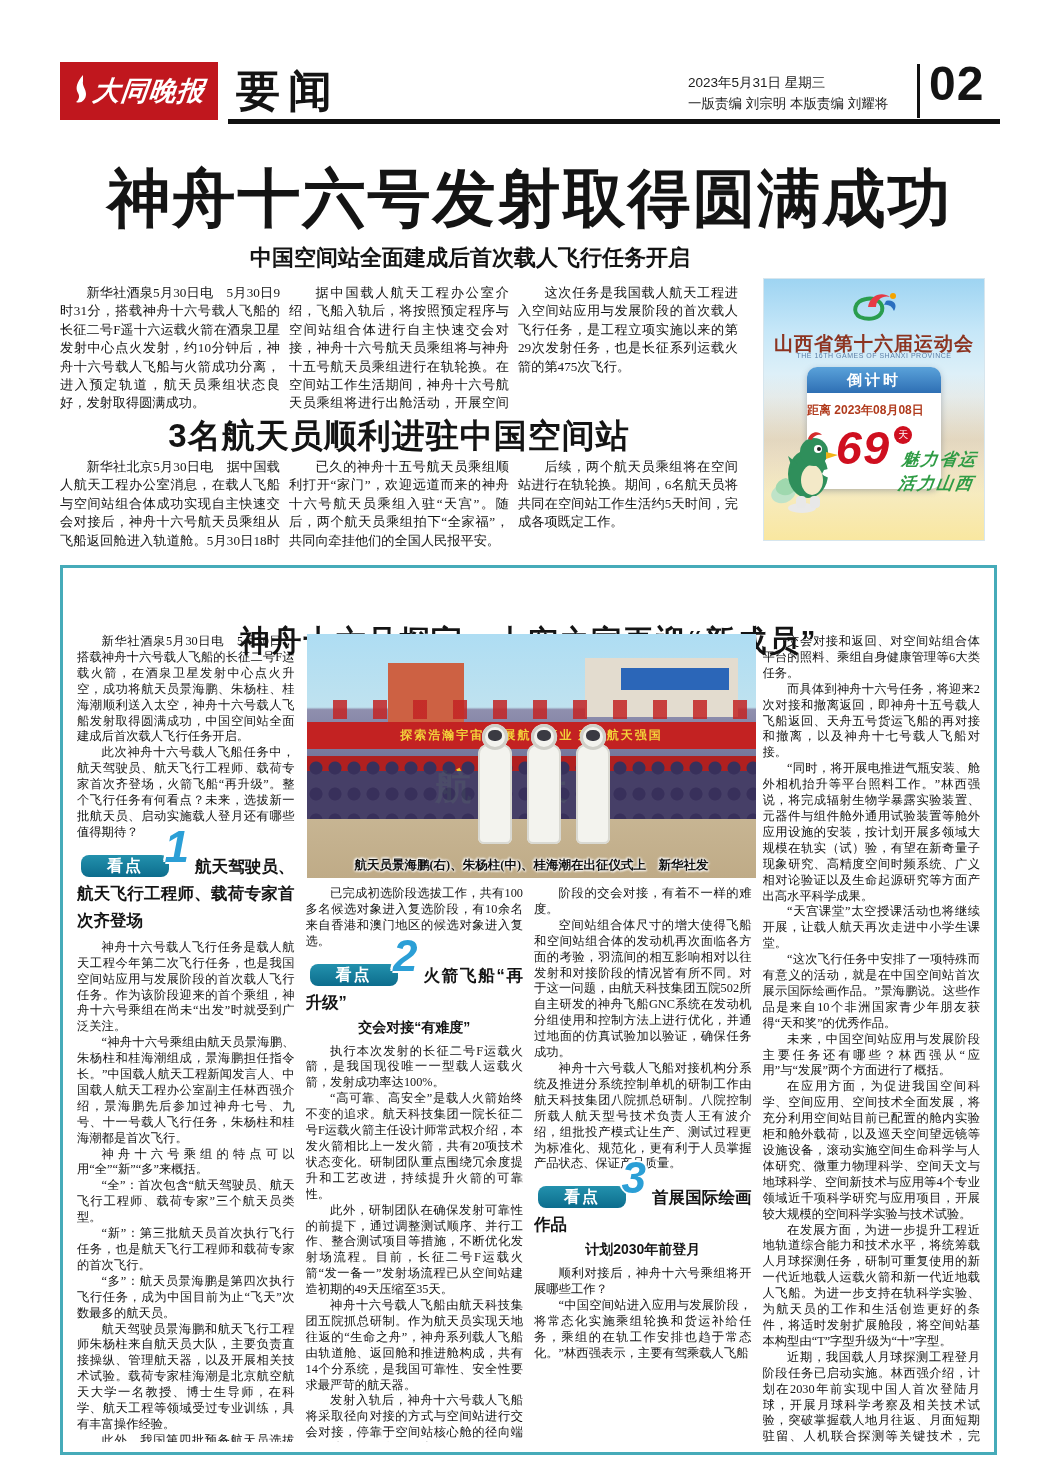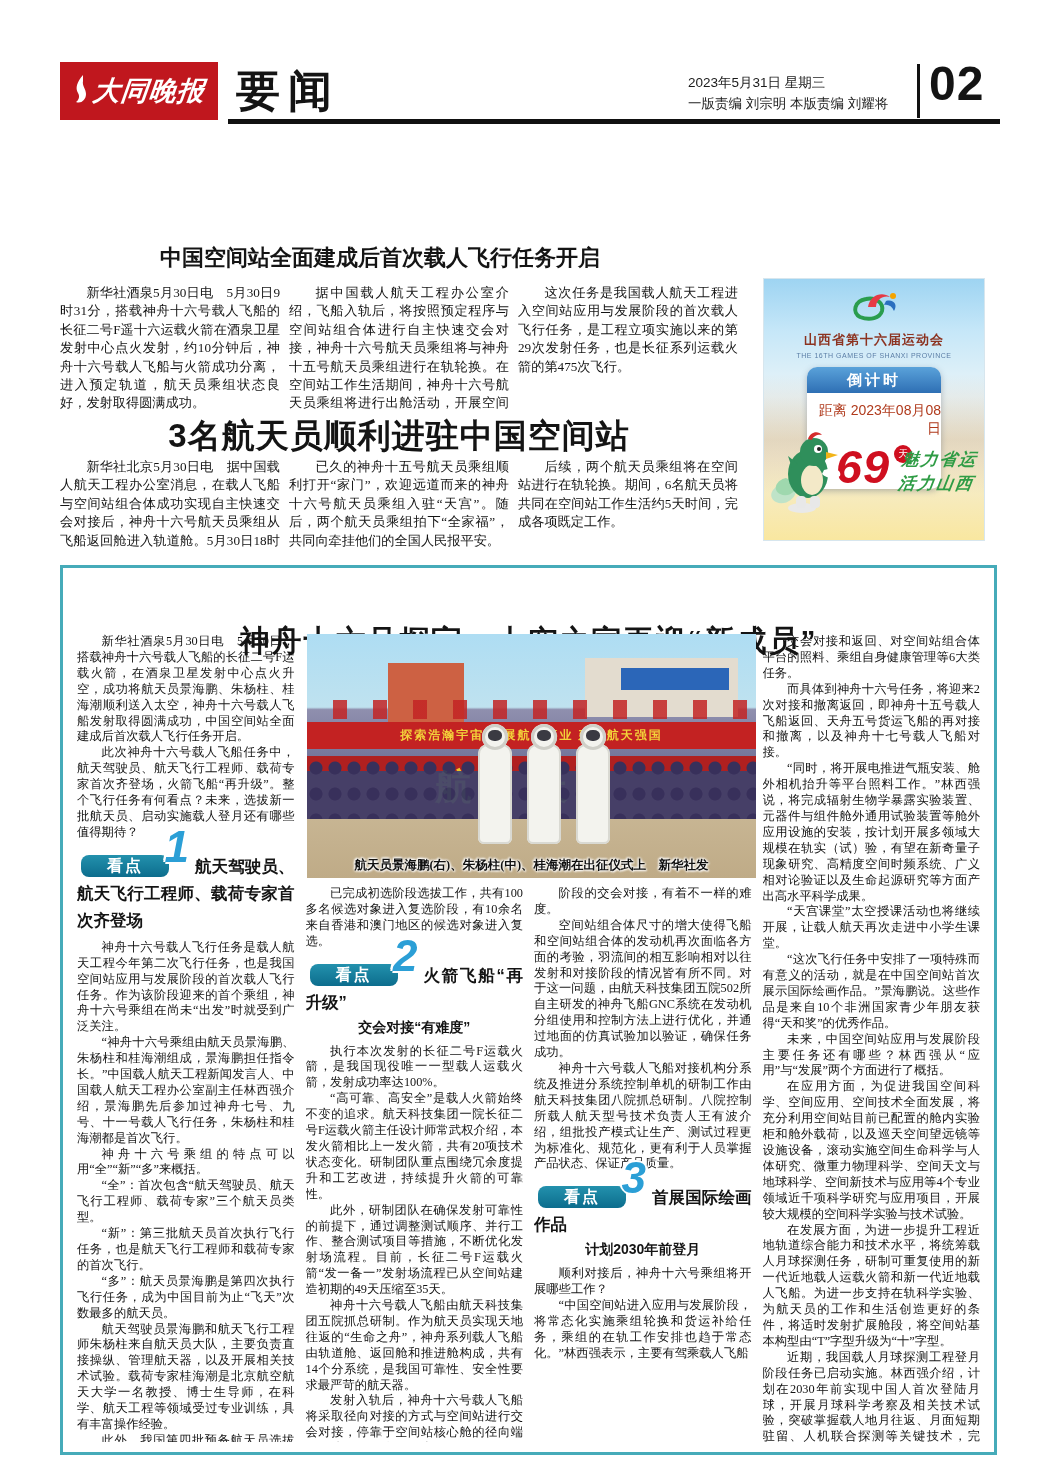--- a/index.html
+++ b/index.html
@@ -18,47 +18,47 @@
   .dateblock { position:absolute; left:688px; top:72px; width:222px; font-size:13.5px; line-height:21px;
               font-family:"Liberation Sans", sans-serif; color:#1a1a1a; }
   .pagenum-divider { position:absolute; left:917px; top:64px; width:3px; height:54px; background:#111; }
   .pagenum { position:absolute; left:929px; top:56px; font-size:48px; font-weight:900;
               font-family:"Liberation Sans", sans-serif; letter-spacing:1px; }
   .header-rule { position:absolute; left:228px; top:119px; width:772px; height:5px; background:#111; }
 
   
   .headline { position:absolute; left:60px; top:156px; width:940px; text-align:center;
               font-size:63px; font-weight:900; font-family:"Liberation Sans", sans-serif; letter-spacing:2px; }
-  .subtitle { position:absolute; left:70px; top:243px; width:620px; text-align:center;
+  .subtitle { position:absolute; left:70px; top:243px; width:620px; text-align:right;
               font-size:22px; font-weight:600; font-family:Liberation Mono, monospace; }
   .cols3 { position:absolute; left:60px; width:678px; display:flex; gap:9px; }
   .s1cols { top:284px; height:128px; }
   .s2cols { top:458px; height:90px; }
   .ncol { width:220px; overflow:hidden; font-size:13.2px; line-height:18.4px; text-align:justify; }
   .para { text-indent:2em; }
   .story2-title { position:absolute; left:60px; top:414px; width:678px; text-align:center;
               font-size:33px; font-weight:900; font-family:"Liberation Sans", sans-serif; letter-spacing:1px; }
 
   
   .poster { position:absolute; left:763px; top:278px; width:222px; height:263px; overflow:hidden;
             background:linear-gradient(180deg,#9ed4f2 0%,#c6e7f8 20%,#e9f4f8 45%,#f4eed8 68%,#f9e7a0 100%);
             border:1px solid #d7e6ee; }
   .poster-mountain { position:absolute; left:0; right:0; top:95px; height:120px; opacity:.25;
             background:linear-gradient(180deg, transparent 0%, #b98c5a 55%, transparent 100%); }
   .poster-logo { position:absolute; left:50%; top:8px; transform:translateX(-50%); }
-  .poster-title { position:absolute; left:0; right:0; top:52px; text-align:center; font-size:13px;
+  .poster-title { position:absolute; left:0; right:0; top:52px; text-align:center; font-size:19px;
             font-weight:900; color:#8c3320; font-family:"Liberation Sans", sans-serif; letter-spacing:1px; }
   .poster-sub { position:absolute; left:0; right:0; top:73px; text-align:center; font-size:7px;
             color:#5b7ea6; font-family:"Liberation Sans", sans-serif; letter-spacing:.5px; }
   .cal-card { position:absolute; left:50%; top:88px; transform:translateX(-50%); width:134px; height:122px;
             background:#fff; border-radius:10px; box-shadow:0 2px 6px rgba(60,80,110,.35); }
   .cal-head { height:26px; border-radius:10px 10px 0 0; background:linear-gradient(#5aa2da,#2e6fb4);
             color:#fff; font-weight:bold; font-size:15px; text-align:center; line-height:26px;
             font-family:"Liberation Sans", sans-serif; letter-spacing:3px; }
-  .cal-date { margin-top:9px; text-align:right; font-size:14px; color:#b03a1c; font-weight:normal;
+  .cal-date { margin-top:9px; text-align:left; font-size:12px; color:#b03a1c; font-weight:bold;
             font-family:"Liberation Sans", sans-serif; }
   .cal-days { text-align:center; margin-top:1px; }
   .cal-days .num { font-size:47px; font-weight:900; color:#cf0f1f; font-family:"Liberation Sans", sans-serif;
             font-style:italic; letter-spacing:1px; }
   .cal-days .unit { display:inline-block; width:18px; height:18px; border-radius:50%; background:#cf0f1f;
             color:#fff; font-size:10px; line-height:18px; text-align:center; vertical-align:top;
             transform:translateY(6px); font-family:"Liberation Sans", sans-serif; }
   .slogan { position:absolute; right:8px; bottom:44px; text-align:right; color:#2f9c45; font-weight:900;
             font-style:italic; font-size:17px; line-height:24px; letter-spacing:2px; transform:skewX(-8deg); }
   .mascot { position:absolute; left:4px; bottom:22px; }
@@ -125,20 +125,21 @@
   </div>
   <div class="section-title">要闻</div>
   <div class="dateblock">
     <div>2023年5月31日  星期三</div>
     <div>一版责编 刘宗明  本版责编 刘耀将</div>
   </div>
   <div class="pagenum-divider"></div>
   <div class="pagenum">02</div>
   <div class="header-rule"></div>
 
+  <div class="headline">神舟十六号发射取得圆满成功</div>
   <div class="subtitle">中国空间站全面建成后首次载人飞行任务开启</div>
   <div class="cols3 s1cols">
     <div class="ncol">
         <p class="para">新华社酒泉5月30日电　5月30日9时31分，搭载神舟十六号载人飞船的长征二号F遥十六运载火箭在酒泉卫星发射中心点火发射，约10分钟后，神舟十六号载人飞船与火箭成功分离，进入预定轨道，航天员乘组状态良好，发射取得圆满成功。</p>
       </div>
     <div class="ncol">
         <p class="para">据中国载人航天工程办公室介绍，飞船入轨后，将按照预定程序与空间站组合体进行自主快速交会对接，神舟十六号航天员乘组将与神舟十五号航天员乘组进行在轨轮换。在空间站工作生活期间，神舟十六号航天员乘组将进行出舱活动，开展空间科学实（试）验，</p>
       </div>
     <div class="ncol">
         <p class="para">这次任务是我国载人航天工程进入空间站应用与发展阶段的首次载人飞行任务，是工程立项实施以来的第29次发射任务，也是长征系列运载火箭的第475次飞行。</p>

